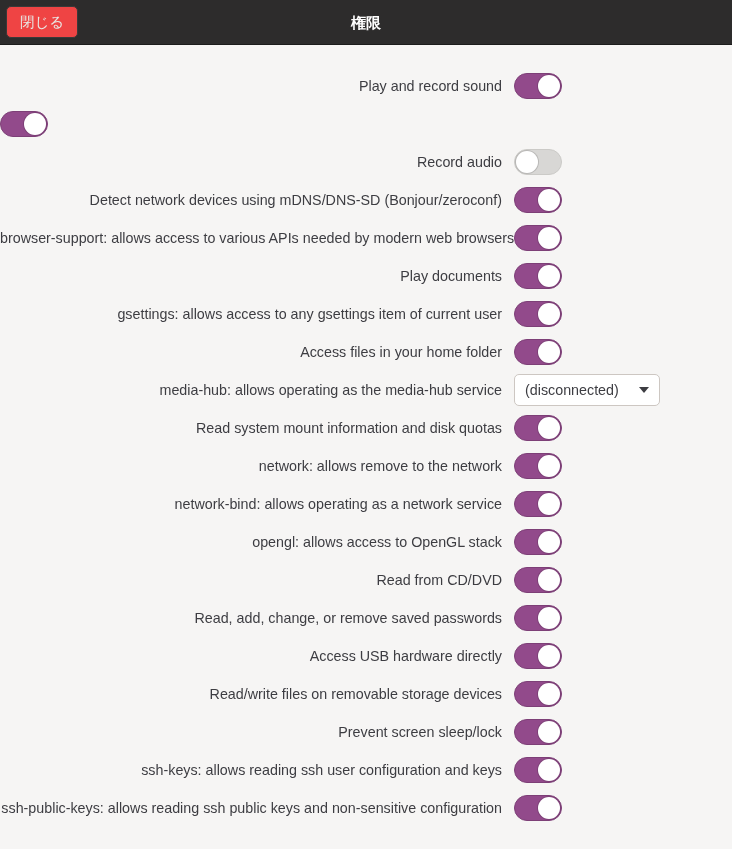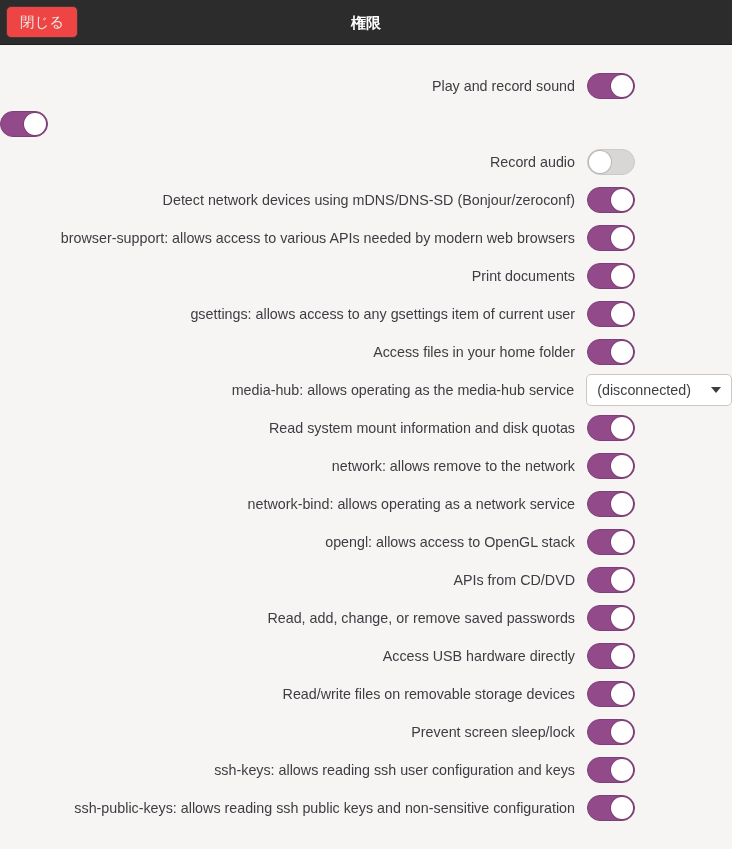--- a/index.html
+++ b/index.html
@@ -59,21 +59,21 @@
   .perm-list {
     padding-top: 22px;
     box-sizing: border-box;
   }
   .perm-row {
     display: flex;
     align-items: center;
     height: 38px;
   }
   .perm-label {
-    width: 587px;
+    width: 514px;
     text-align: right;
     padding-right: 12px;
     box-sizing: border-box;
     color: #3d3d42;
     font-size: 14.3px;
     white-space: nowrap;
     overflow: hidden;
   }
   .perm-control {
     flex: 0 0 auto;
@@ -179,21 +179,21 @@
     </div>
     <div class="perm-row">
       <div class="perm-label">browser-support: allows access to various APIs needed by modern web browsers</div>
       <div class="perm-control">
         <div class="switch on">
           <div class="knob"></div>
         </div>
       </div>
     </div>
     <div class="perm-row">
-      <div class="perm-label">Print documents</div>
+      <div class="perm-label">Play documents</div>
       <div class="perm-control">
         <div class="switch on">
           <div class="knob"></div>
         </div>
       </div>
     </div>
     <div class="perm-row">
       <div class="perm-label">gsettings: allows access to any gsettings item of current user</div>
       <div class="perm-control">
         <div class="switch on">
@@ -244,21 +244,21 @@
     </div>
     <div class="perm-row">
       <div class="perm-label">opengl: allows access to OpenGL stack</div>
       <div class="perm-control">
         <div class="switch on">
           <div class="knob"></div>
         </div>
       </div>
     </div>
     <div class="perm-row">
-      <div class="perm-label">APIs from CD/DVD</div>
+      <div class="perm-label">Read from CD/DVD</div>
       <div class="perm-control">
         <div class="switch on">
           <div class="knob"></div>
         </div>
       </div>
     </div>
     <div class="perm-row">
       <div class="perm-label">Read, add, change, or remove saved passwords</div>
       <div class="perm-control">
         <div class="switch on">

